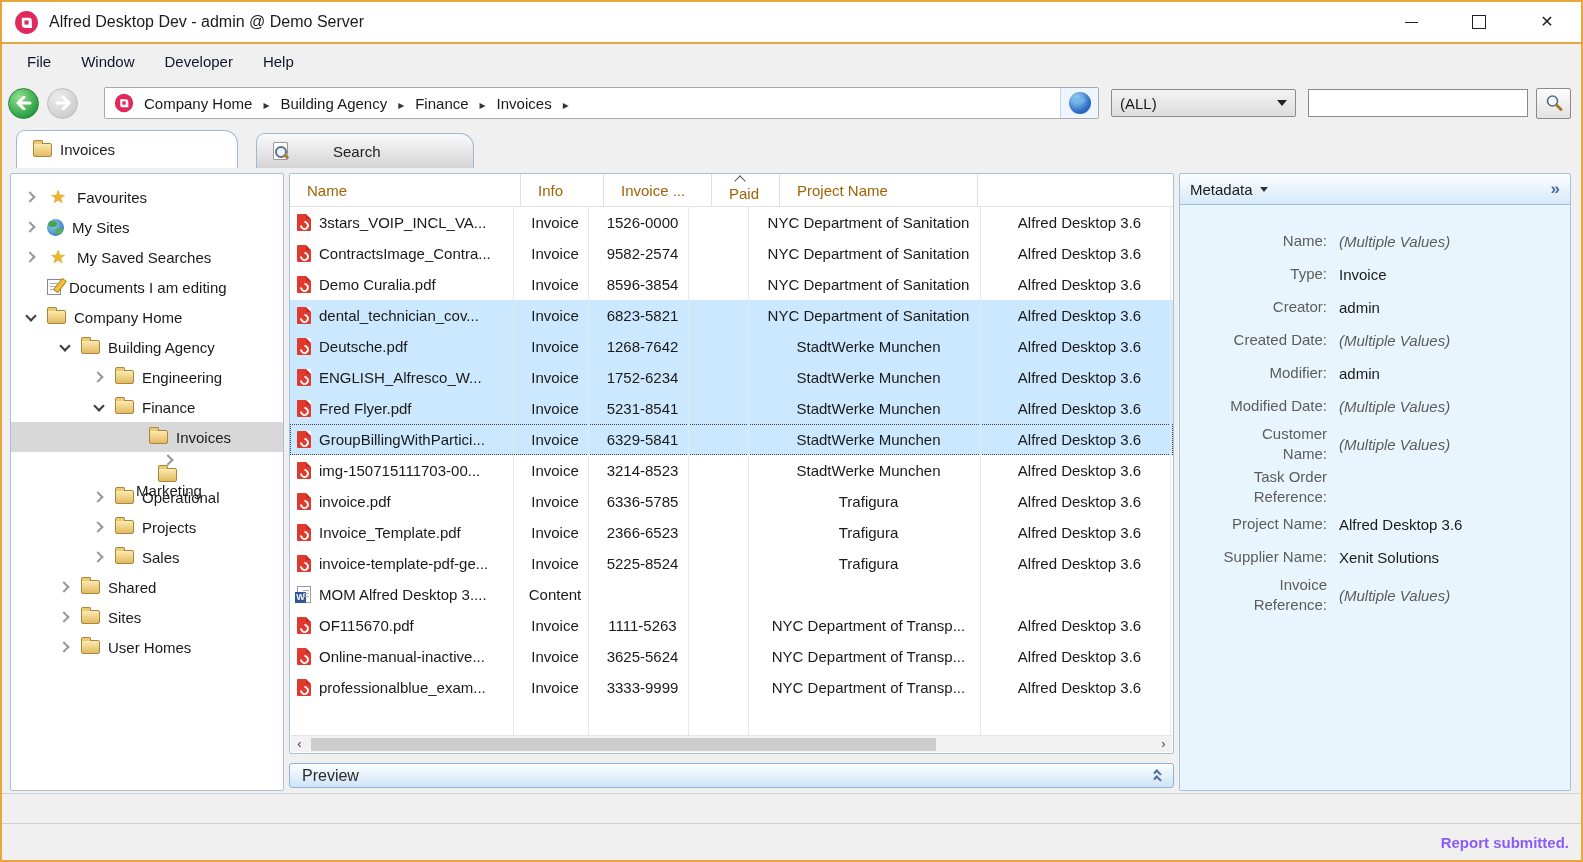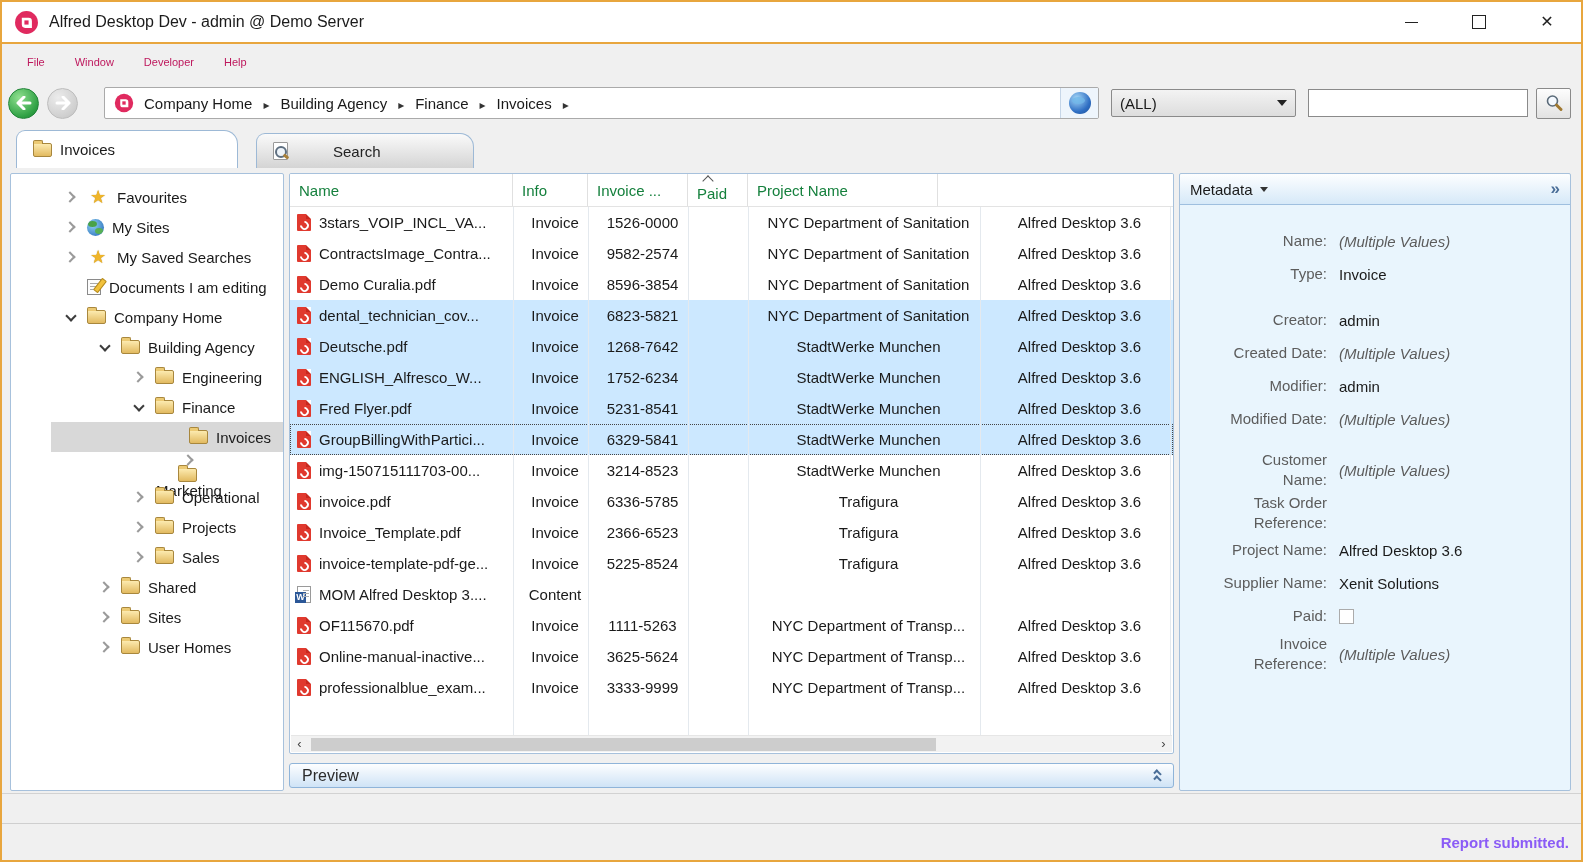--- a/index.html
+++ b/index.html
@@ -15,21 +15,21 @@
   .title-text { font-size:16px; color:#1b1b1b; }
   .win-controls { margin-left:auto; display:flex; align-items:center; height:100%; }
   .win-btn { width:68px; height:100%; display:flex; align-items:center; justify-content:center; cursor:default; }
   .glyph-min { width:13px; height:1px; background:#222; display:block; }
   .glyph-max { width:14px; height:14px; border:1px solid #222; display:block; }
   .glyph-close { font-size:16px; color:#222; line-height:1; }
 
   
   .menubar { position:absolute; left:0; top:42px; width:100%; height:36px; background:#f0f0f0;
              display:flex; align-items:center; padding-left:10px; }
-  .menu-item { padding:12px 15px; font-size:11px; line-height:36px; color:#be185d; }
+  .menu-item { padding:12px 15px; font-size:15px; line-height:36px; color:#0f172a; }
 
   
   .toolbar { position:absolute; left:0; top:78px; width:100%; height:46px; background:#f0f0f0;
              display:flex; align-items:center; padding:0 10px 0 6px; }
   .nav-btn { width:31px; height:31px; border-radius:50%; flex:0 0 auto;
              display:flex; align-items:center; justify-content:center; }
   .nav-back { background:radial-gradient(circle at 35% 30%, #8fe08f, #2ea043 70%, #1f7a31); border:1px solid #23863a; }
   .nav-fwd  { background:radial-gradient(circle at 35% 30%, #ececec, #cfcfcf 70%, #bdbdbd); border:1px solid #bdbdbd; margin-left:8px; }
   .crumb-bar { flex:1 1 auto; height:32px; margin:0 12px 0 26px; background:#fff; border:1px solid #aaa;
                border-radius:2px; display:flex; align-items:center; overflow:hidden; }
@@ -63,21 +63,21 @@
          border:1px solid #9db9d6; border-bottom:none; border-radius:9px 14px 0 0; }
   .tab.active { background:#fff; height:38px; width:222px; z-index:2; }
   .tab.inactive { background:linear-gradient(#fafafa,#d4d4d4); height:35px; width:218px; margin-left:18px; z-index:1; color:#222;gap:45px; }
 
   
   .content { position:absolute; left:0; top:166px; width:100%; height:625px; background:#f0f0f0; }
   .panel { position:absolute; background:#fff; border:1px solid #a7c1dc; border-radius:2px; }
 
   
   .tree-panel { left:8px; top:5px; width:274px; height:618px; overflow:hidden; padding-top:8px; }
-  .tree-item { height:30px; display:flex; align-items:center; font-size:15px;margin-left:40px; }
+  .tree-item { height:30px; display:flex; align-items:center; font-size:15px; }
   .tree-item.selected { background:#d8d8d8; }
   .expander { width:24px; height:16px; flex:0 0 auto; display:flex; align-items:center; justify-content:center; }
   .exp-collapsed::before { content:""; width:6px; height:6px; border-top:2px solid #9a9a9a;
       border-right:2px solid #9a9a9a; transform:rotate(45deg); margin-right:2px; }
   .exp-expanded::before { content:""; width:6px; height:6px; border-top:2px solid #3c3c3c;
       border-right:2px solid #3c3c3c; transform:rotate(135deg); margin-bottom:3px; }
   .tree-icon { width:22px; height:18px; margin:0 8px 0 4px; flex:0 0 auto; position:relative;
                display:flex; align-items:center; justify-content:center; }
   .tree-label { white-space:nowrap; }
 
@@ -108,22 +108,22 @@
                  border:2px solid #fff; border-top-color:transparent; border-radius:50%; transform:rotate(-45deg); }
   .icon-word { position:relative; width:14px; height:17px; background:#fff; border:1px solid #9a9a9a; }
   .icon-word::before { content:"W"; position:absolute; left:-3px; bottom:-1px; width:11px; height:11px;
                  background:#2b5797; color:#fff; font-size:9px; font-weight:bold; line-height:11px; text-align:center; }
   .icon-word::after { content:""; position:absolute; right:1px; top:3px; width:6px; height:1px;
                  background:#b0b0b0; box-shadow:0 3px 0 #b0b0b0, 0 6px 0 #b0b0b0; }
 
   
   .table-panel { left:287px; top:5px; width:885px; height:581px; overflow:hidden; }
   .thead { display:flex; height:33px; border-bottom:1px solid #e3e3e3; position:relative; z-index:6; background:#fff; }
-  .th { position:relative; font-size:15px; line-height:33px; padding-left:9px; color:#15803d;
-        border-right:1px solid #e0e0e0; white-space:nowrap; overflow:hidden; }
+  .th { position:relative; font-size:15px; line-height:33px; padding-left:9px; color:#a16207;
+        border-right:1px solid #e0e0e0; white-space:nowrap; overflow:hidden;margin-left:8px; }
   .th.sorted::before { content:""; position:absolute; top:3px; left:16px; width:7px; height:7px;
         border-left:1px solid #555; border-top:1px solid #555; transform:rotate(45deg); }
   .th.sorted .col-label { line-height:40px; }
   .c1{width:223px}.c2{width:75px}.c3{width:100px}.c4{width:60px}.c5{width:232px}.c6{width:190px}
   .tbody { position:relative;text-align:center; }
   .col-lines { position:absolute; left:0; top:33px; bottom:18px; width:100%; z-index:5; pointer-events:none; }
   .col-lines span { position:absolute; top:0; bottom:0; width:1px; background:#e4e9ee; }
   .trow { display:flex; height:31px; align-items:center; position:relative; }
   .trow.selected { background:#cce8ff; }
   .trow.focused { outline:1px dotted #444; outline-offset:-1px; }
@@ -148,21 +148,21 @@
   
   .meta-panel { left:1177px; top:5px; width:392px; height:618px; background:#e9f5fd; }
   .meta-header { height:31px; background:linear-gradient(#fdfeff,#d6e9f8); border-bottom:1px solid #9ebfdf;
                  display:flex; align-items:center; padding:0 10px; border-radius:2px 2px 0 0; }
   .meta-title { font-size:15px; color:#1a1a1a; }
   .meta-caret { width:0; height:0; border-left:4px solid transparent; border-right:4px solid transparent;
                 border-top:5px solid #333; margin-left:7px; }
   .meta-expand { margin-left:auto; color:#4a6e98; font-size:17px; font-weight:bold; }
   .meta-body { padding-top:20px; }
   .meta-row { display:flex; align-items:center; min-height:33px; padding:1px 0; }
-  .meta-row.gap { margin-top:13px; }
+  .meta-row.gap { }
   .meta-label { width:147px; flex:0 0 auto; text-align:right; color:#5c5c5c; font-size:15px;
                 white-space:pre-line; line-height:1.35; }
   .meta-value { margin-left:12px; font-size:15px; color:#1a1a1a; }
   .meta-value.multi { font-style:italic; color:#5c5c5c; }
   .meta-checkbox { width:15px; height:15px; background:#fff; border:1px solid #ababab; display:block; }
 
   
   .bottom-strip { position:absolute; left:0; top:791px; width:100%; height:30px; background:#f0f0f0;
                   border-top:1px solid #d2d2d2; }
   .statusbar { position:absolute; left:0; top:821px; width:100%; height:37px; background:#f0f0f0;
@@ -602,26 +602,20 @@
   </div>
           <div class="meta-row">
     <span class="meta-label">Project Name:</span>
     <span class="meta-value">Alfred Desktop 3.6</span>
   </div>
           <div class="meta-row">
     <span class="meta-label">Supplier Name:</span>
     <span class="meta-value">Xenit Solutions</span>
   </div>
           <div class="meta-row">
-    <span class="meta-label">Paid:</span>
-    <span class="meta-value">
-              <span class="meta-checkbox"></span>
-            </span>
-  </div>
-          <div class="meta-row">
     <span class="meta-label">Invoice
 Reference:</span>
     <span class="meta-value multi">(Multiple Values)</span>
   </div>
         </div>
     </div>
   </div>
 
   <div class="bottom-strip"></div>
   <div class="statusbar">

